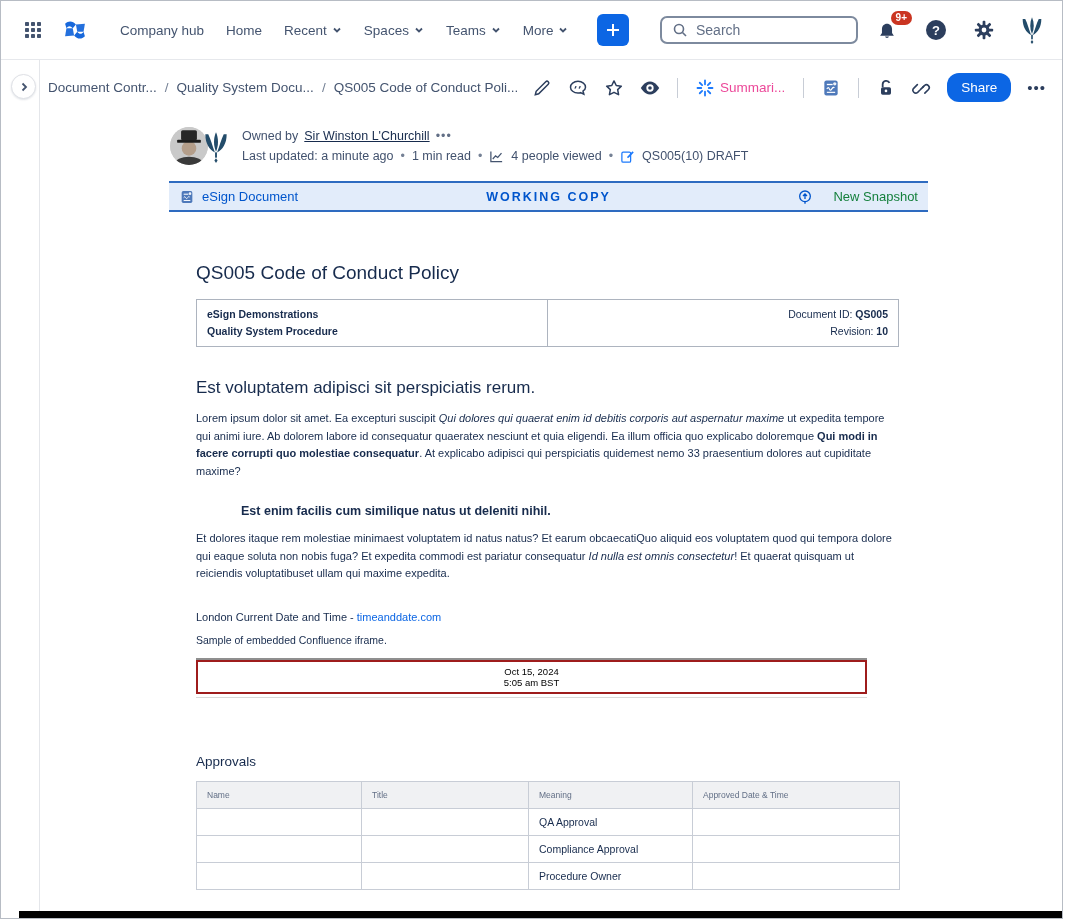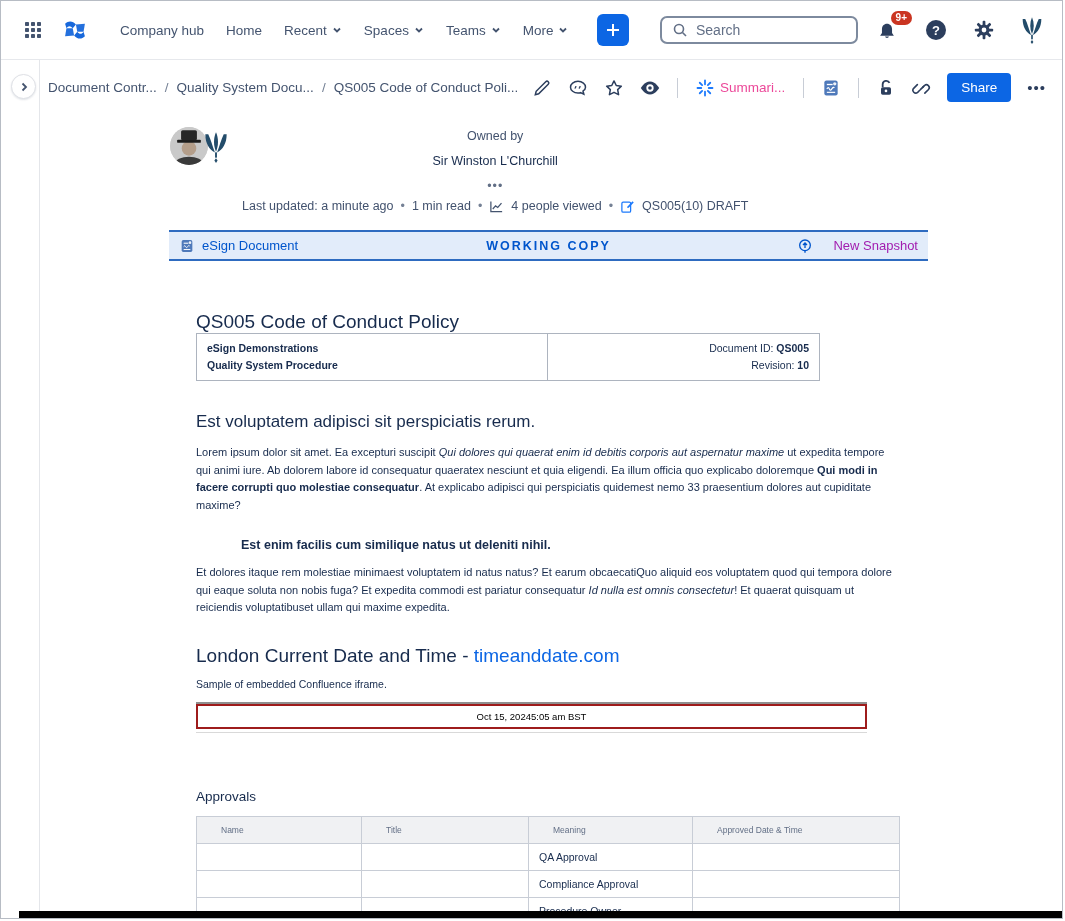--- a/index.html
+++ b/index.html
@@ -30,71 +30,71 @@
 
   
   .crumb-row { position:absolute; left:47px; right:10px; top:0; height:55px; display:flex; align-items:center; }
   .breadcrumbs { display:flex; align-items:center; gap:8px; font-size:13.5px; color:#44546F; white-space:nowrap; }
   .crumb { cursor:pointer; }
   .crumb-sep { color:#758195; }
   .page-toolbar { margin-left:auto; display:flex; align-items:center; gap:6px; color:#2C3E5D; }
   .tool-icon { width:30px; height:30px; display:flex; align-items:center; justify-content:center; border-radius:4px; cursor:pointer; color:#2C3E5D; background:none; border:none; }
   .tb-divider { width:1px; height:20px; background:#C8CDD6; margin:0 6px; }
   .summarize { display:flex; align-items:center; gap:6px; font-size:13.5px; font-weight:500; color:#ec4899; cursor:pointer; padding:4px 6px; border-radius:4px; }
-  .share-btn { background:#0C66E4; color:#fff; border:none; border-radius:4px; font-size:13.5px; font-weight:500; padding:7px 14px; cursor:pointer; margin:0 4px; font-family:inherit; }
+  .share-btn { background:#0C66E4; color:#fff; border:none; border-radius:12px; font-size:13.5px; font-weight:500; padding:7px 14px; cursor:pointer; margin:0 4px; font-family:inherit; }
   .more-dots { font-size:15px; letter-spacing:1px; color:#2C3E5D; cursor:pointer; padding:4px 6px; }
 
   
   .doc-area { position:absolute; top:55px; left:39px; right:0; bottom:7px; overflow:hidden; background:#fff; }
 
   .owner-block { margin:10px 0 0 130px; display:flex; align-items:flex-start; gap:10px; }
   .avatar-stack { position:relative; width:62px; height:42px; flex:none; }
   .photo-avatar { position:absolute; left:0; top:2px; width:38px; height:38px; border-radius:50%; overflow:hidden; background:#cfcfcf; }
   .tulip-mini { position:absolute; left:30px; top:4px; width:32px; height:36px; }
   .owner-lines { font-size:12.5px; color:#42526E; line-height:19px; padding-top:2px; }
-  .owner-line1 { display:flex; align-items:center; gap:6px;flex-direction:column; }
-  .owner-link { color:#172B4D; cursor:pointer; }
+  .owner-line1 { display:flex; align-items:center; gap:6px; }
+  .owner-link { color:#172B4D; text-decoration:underline; cursor:pointer; }
   .owner-more { color:#626F86; letter-spacing:1px; cursor:pointer; }
   .meta-line { display:flex; align-items:center; gap:7px; margin-top:1px; }
   .meta-dot { color:#758195; }
   .meta-icon { color:#44546F; display:inline-flex; }
   .meta-icon.blue { color:#1D7AFC; }
 
   
   .esign-banner { margin:14px 0 0 129px; width:759px; height:31px; background:#E2ECFA; border-top:2px solid #2E6BC0; border-bottom:2px solid #2E6BC0; display:flex; align-items:center; padding:0 10px; }
   .banner-left { display:flex; align-items:center; gap:7px; color:#0055CC; font-size:13px; cursor:pointer; flex:1; }
   .banner-center { flex:1; text-align:center; color:#0055CC; font-weight:bold; font-size:12.5px; letter-spacing:2px; }
-  .banner-right { flex:1; display:flex; justify-content:flex-end; align-items:center; gap:20px; color:#a21caf; font-size:13px; cursor:pointer; }
+  .banner-right { flex:1; display:flex; justify-content:flex-end; align-items:center; gap:20px; color:#15803d; font-size:13px; cursor:pointer; }
 
   .doc-content { margin-left:156px; width:703px; }
   .doc-title { margin-top:50px; font-size:19px; font-weight:400; color:#172B4D; }
 
-  .info-table { width:624px; border-collapse:collapse; }
+  .info-table { margin-top:15px; width:703px; border-collapse:collapse; }
   .info-table td { border:1px solid #adb4bf; padding:6px 10px; vertical-align:middle; font-size:10.5px; line-height:17px; }
   .info-left { font-weight:bold; }
   .info-right { text-align:right; }
   .info-right b { font-weight:bold; }
 
   .h1 { margin-top:31px; font-size:17px; font-weight:400; color:#172B4D; }
   .para { margin-top:12px; font-size:11px; line-height:17.5px; color:#172B4D; }
   .seg-italic { font-style:italic; }
   .seg-bold { font-weight:bold; }
   .h2 { margin-top:24px; font-size:12.5px; font-weight:bold; color:#172B4D;padding-left:45px; }
-  .h3 { margin-top:28px; font-size:19px; font-weight:400; color:#172B4D; }
+  .h3 { margin-top:28px; font-size:11px; font-weight:400; color:#172B4D; }
   .h3 a { color:#0C66E4; text-decoration:none; cursor:pointer; }
   .iframe-caption { margin-top:11px; font-size:10.5px; color:#172B4D; }
 
   .iframe-outer { margin-top:12px; width:671px; border-top:2px solid #8f8f8f; border-bottom:1px solid #d9d9d9; padding-bottom:3px; }
-  .iframe-box { border:2px solid #9E1C1C; height:25px; display:flex; flex-direction:row; align-items:center; justify-content:center; background:#fff; }
+  .iframe-box { border:2px solid #9E1C1C; height:34px; display:flex; flex-direction:column; align-items:center; justify-content:center; background:#fff; }
   .iframe-box div { font-size:9.5px; line-height:11px; color:#000; font-family:"Liberation Sans", sans-serif; }
 
   .section-heading { margin-top:56px; font-size:13.5px; font-weight:400; color:#172B4D; }
 
   .grid-table { margin-top:12px; width:703px; border-collapse:collapse; table-layout:fixed; }
-  .grid-table th { background:#F0F1F3; border:1px solid #C8CDD6; font-size:8.5px; font-weight:400; color:#626F86; text-align:left; padding:8px 24px; }
+  .grid-table th { background:#F0F1F3; border:1px solid #C8CDD6; font-size:8.5px; font-weight:400; color:#626F86; text-align:left; padding:8px 10px; }
   .grid-table td { border:1px solid #C8CDD6; font-size:10.5px; color:#172B4D; padding:7px 10px; height:24px; }
 
   .bottom-strip { position:absolute; left:18px; right:0; bottom:0; height:7px; background:#010101; z-index:9; }
 
   svg { display:block; }
 </style>
 </head>
 <body>
 
 <div class="window">

